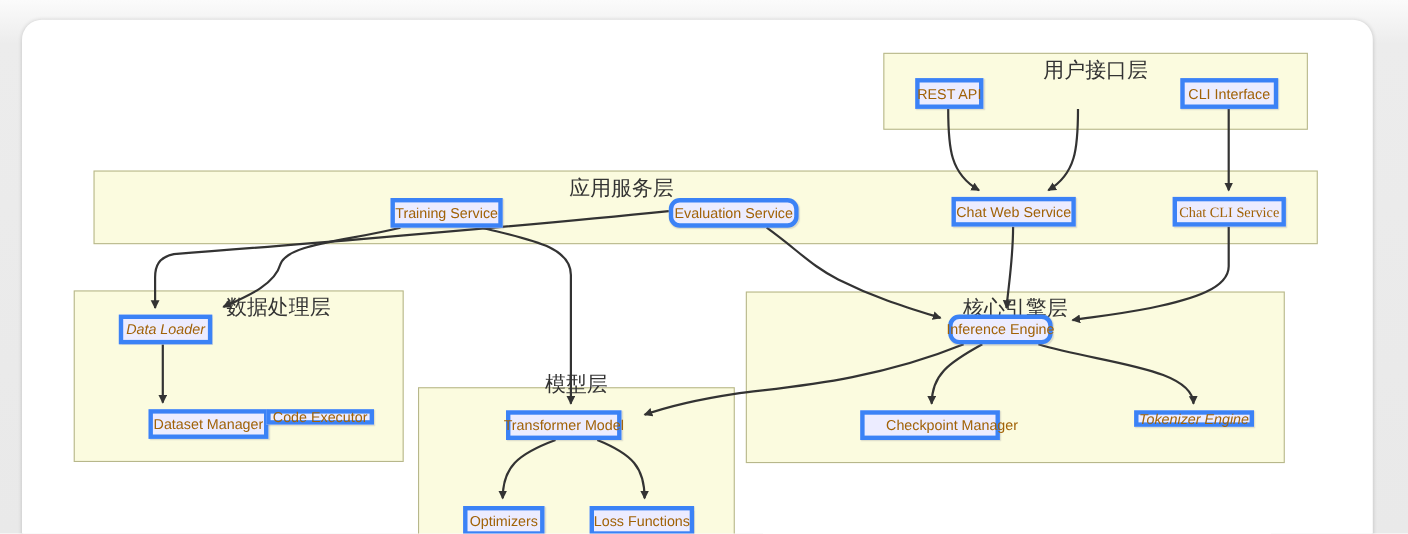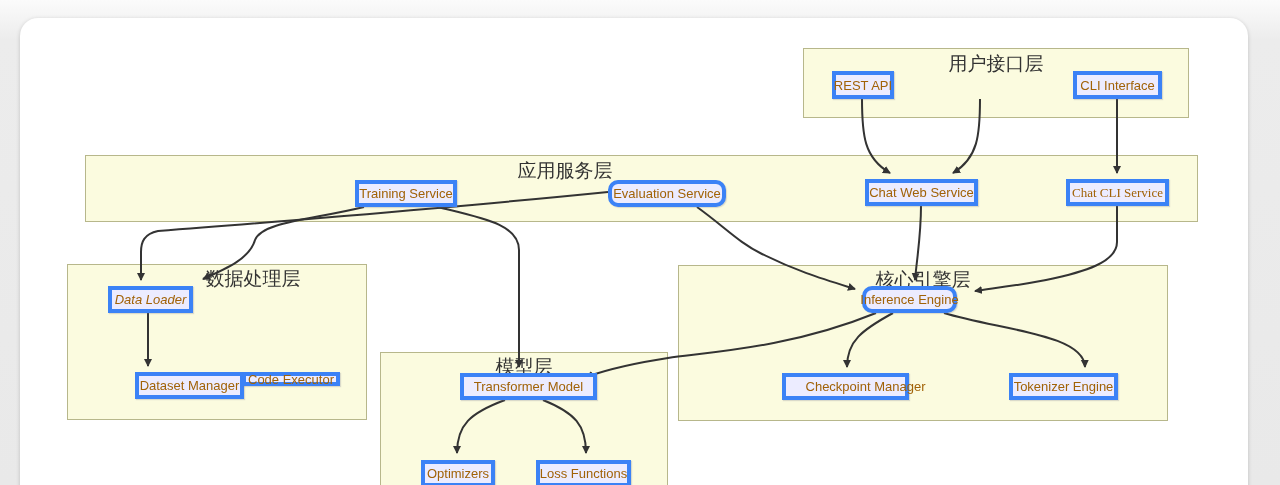--- a/index.html
+++ b/index.html
@@ -52,21 +52,21 @@
   <div class="cluster" style="left:85px;top:155px;width:1113px;height:67px;"></div>
   <div class="cluster-label" style="left:85px;top:158px;width:960px;position:absolute;">应用服务层</div>
 
   <div class="cluster" style="left:67px;top:264px;width:300px;height:156px;"></div>
   <div class="cluster-label" style="left:67px;top:266px;width:300px;position:absolute;margin-left:36px;">数据处理层</div>
 
   <div class="cluster" style="left:678px;top:265px;width:490px;height:156px;"></div>
   <div class="cluster-label" style="left:678px;top:267px;width:490px;position:absolute;">核心引擎层</div>
 
   <div class="cluster" style="left:380px;top:352px;width:288px;height:150px;"></div>
-  <div class="cluster-label" style="left:380px;top:354px;width:288px;position:absolute;">模型层</div>
+  <div class="cluster-label" style="left:380px;top:336px;width:288px;position:absolute;">模型层</div>
 
   <svg id="edges" width="1280" height="485">
     <defs>
       <marker id="arrow" markerWidth="9" markerHeight="9" refX="7" refY="4" orient="auto" markerUnits="userSpaceOnUse">
         <path d="M0,0 L8,4 L0,8 z" fill="#333333"></path>
       </marker>
     </defs>
     <g fill="none" stroke="#333333" stroke-width="2" marker-end="url(#arrow)">
       <path d="M862,99 C862,135 864,158 890,173"></path>
       <path d="M980,99 C980,135 978,158 953,173"></path>
@@ -93,19 +93,19 @@
   <div class="node" style="left:608px;top:180px;width:118px;height:27px;border-radius:10px;">Evaluation Service</div>
   <div class="node" style="left:865px;top:179px;width:113px;height:27px;">Chat Web Service</div>
   <div class="node" style="left:1066px;top:179px;width:103px;height:27px;font-family:Liberation Serif, serif;">Chat CLI Service</div>
 
   <div class="node" style="left:108px;top:286px;width:85px;height:27px;font-style:italic;">Data Loader</div>
   <div class="node" style="left:95px;top:372px;width:109px;height:27px;margin-left:40px;">Dataset Manager</div>
   <div class="node" style="left:242px;top:372px;width:98px;height:14px;">Code Executor</div>
 
   <div class="node" style="left:862px;top:286px;width:95px;height:27px;border-radius:10px;">Inference Engine</div>
   <div class="node" style="left:782px;top:373px;width:127px;height:27px;padding-left:40px;">Checkpoint Manager</div>
-  <div class="node" style="left:1009px;top:373px;width:109px;height:27px;">Tokenizer Engine</div>
+  <div class="node" style="left:1031px;top:373px;width:109px;height:15px;font-style:italic;">Tokenizer Engine</div>
 
-  <div class="node" style="left:460px;top:373px;width:137px;height:27px;">Transformer Model</div>
+  <div class="node" style="left:460px;top:373px;width:105px;height:27px;">Transformer Model</div>
   <div class="node" style="left:421px;top:460px;width:74px;height:27px;">Optimizers</div>
   <div class="node" style="left:536px;top:460px;width:95px;height:27px;">Loss Functions</div>
 
 </div>
 
 </body></html>

